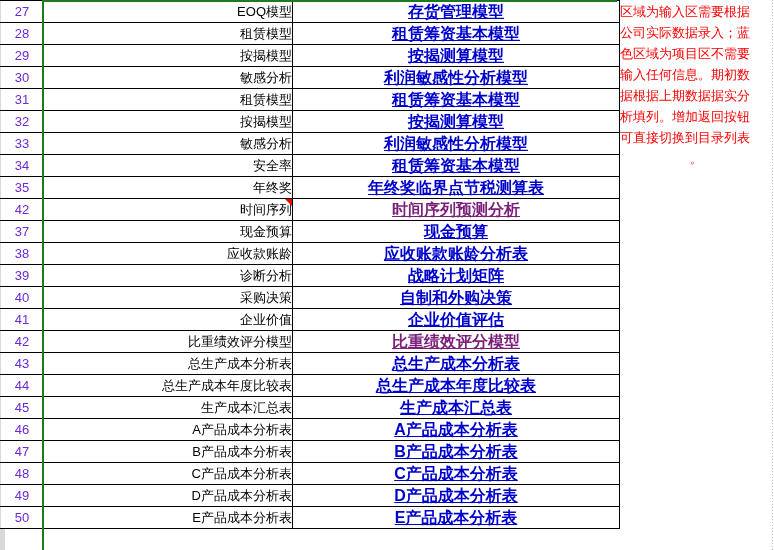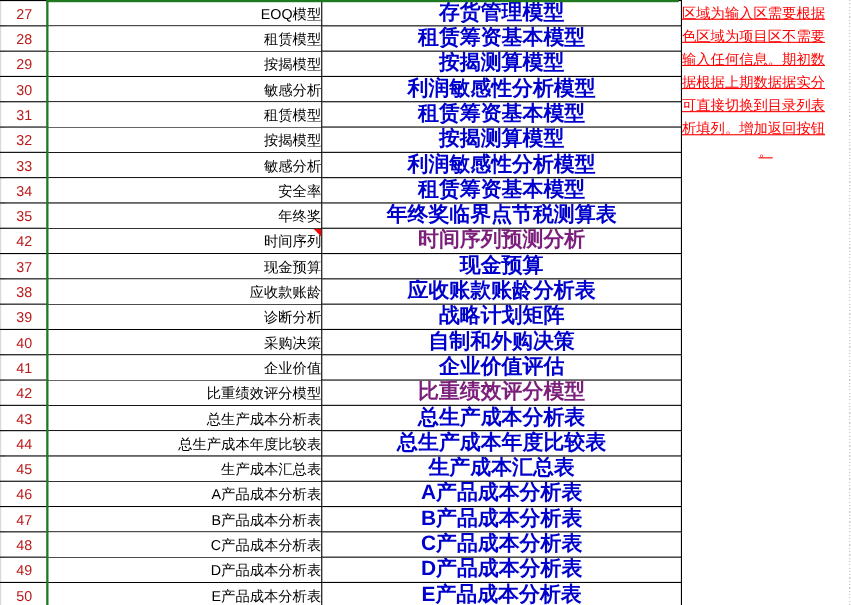--- a/index.html
+++ b/index.html
@@ -36,21 +36,21 @@
     height: 21px;
     line-height: 21px;
     vertical-align: middle;
     overflow: hidden;
     white-space: nowrap;
   }
   
   td.col-a {
     width: 42px;
     text-align: center;
-    color: #b91c1c;
+    color: #6d28d9;
     font-size: 13px;
     border-top: 1px solid #000000;
     border-bottom: 1px solid #000000;
     border-left: 1px solid #d9d9d9;
     border-right: 1px solid #1f7a1f;
     background: #ffffff;
   }
   
   td.col-b {
     width: 248px;
@@ -66,22 +66,23 @@
   
   td.col-c {
     width: 326px;
     text-align: center;
     border-top: 1px solid #000000;
     border-bottom: 1px solid #000000;
     border-right: 1px solid #000000;
     background: #ffffff;
   }
   td.col-c .lnk {
-    font-size: 19px;
+    font-size: 16px;
     font-weight: bold;
+    text-decoration: underline;
     color: #0000cc;
     cursor: pointer;
   }
   td.col-c .lnk.visited {
     color: #7b1f7b;
     margin-top: 16px;
   }
   
   td.col-d {
     width: 156px;
@@ -129,21 +130,20 @@
     line-height: 21px;
     letter-spacing: 0px;
     text-align: justify;
     text-justify: inter-character;
     background: transparent;
   }
   .note-box .ln {
     display: block;
     height: 21px;
     white-space: nowrap;
-    text-decoration: underline;
   }
   .note-box .ln.last {
     text-align: center;
   }
   
   .dotted-guide {
     position: absolute;
     left: 772px;
     top: 0;
     width: 1px;
@@ -307,21 +307,22 @@
         </tr>
       </tbody>
   </table>
 
   <div class="green-left"></div>
   <div class="green-top"></div>
   <div class="dotted-guide"></div>
 
   <div class="note-box" id="note-box">
       <span class="ln">区域为输入区需要根据</span>
+      <span class="ln">公司实际数据录入；蓝</span>
       <span class="ln">色区域为项目区不需要</span>
       <span class="ln">输入任何信息。期初数</span>
       <span class="ln">据根据上期数据据实分</span>
+      <span class="ln">析填列。增加返回按钮</span>
       <span class="ln">可直接切换到目录列表</span>
-      <span class="ln">析填列。增加返回按钮</span>
       <span class="ln last">。</span>
     </div>
 
 </div>
 
 </body></html>

